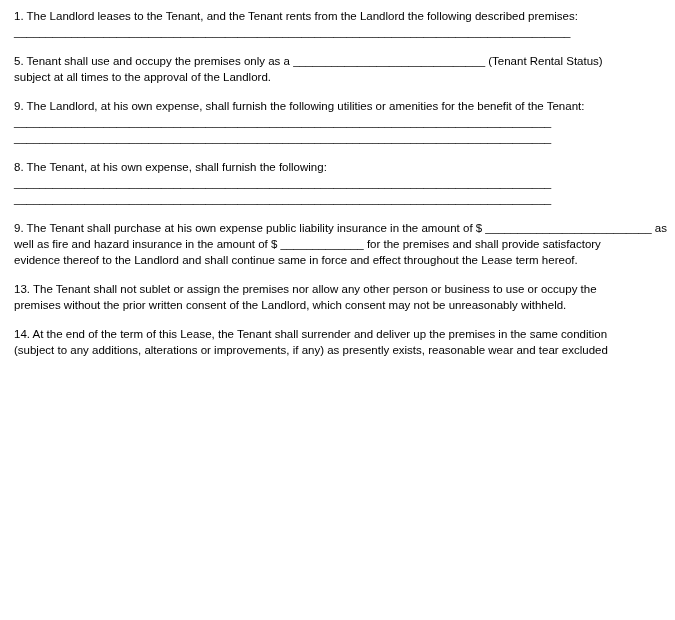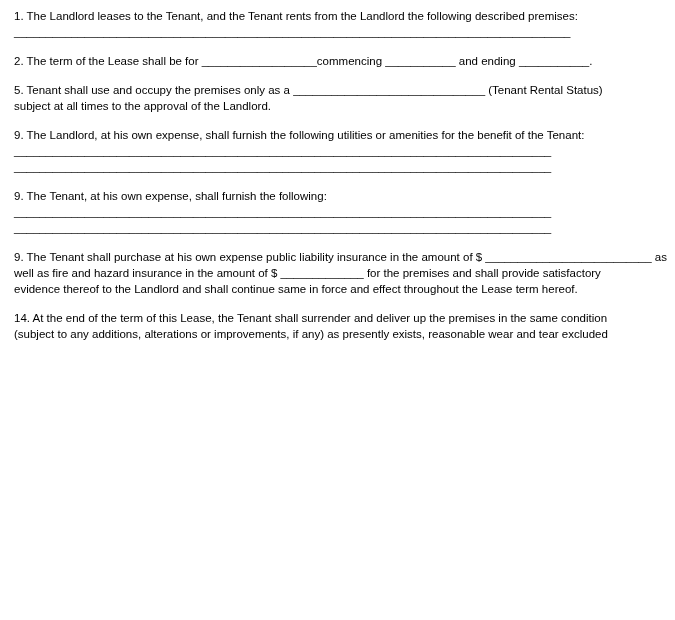--- a/index.html
+++ b/index.html
@@ -30,28 +30,29 @@
     font-weight: normal;
   }
 </style>
 </head>
 <body>
 
 <main class="page">
   <div id="clauses">
       <p class="clause">1. The Landlord leases to the Tenant, and the Tenant rents from the Landlord the following described premises:
 _______________________________________________________________________________________</p>
-      <p class="clause">2. The term of the Lease shall be for __________________commencing ___________ and ending ___________.</p>
       <p class="clause">5. Tenant shall use and occupy the premises only as a ______________________________ (Tenant Rental Status)
 subject at all times to the approval of the Landlord.</p>
       <p class="clause">9. The Landlord, at his own expense, shall furnish the following utilities or amenities for the benefit of the Tenant:
 ____________________________________________________________________________________
 ____________________________________________________________________________________</p>
-      <p class="clause">9. The Tenant, at his own expense, shall furnish the following:
+      <p class="clause">8. The Tenant, at his own expense, shall furnish the following:
 ____________________________________________________________________________________
 ____________________________________________________________________________________</p>
       <p class="clause">9. The Tenant shall purchase at his own expense public liability insurance in the amount of $ __________________________ as
 well as fire and hazard insurance in the amount of $ _____________ for the premises and shall provide satisfactory
 evidence thereof to the Landlord and shall continue same in force and effect throughout the Lease term hereof.</p>
+      <p class="clause">13. The Tenant shall not sublet or assign the premises nor allow any other person or business to use or occupy the
+premises without the prior written consent of the Landlord, which consent may not be unreasonably withheld.</p>
       <p class="clause">14. At the end of the term of this Lease, the Tenant shall surrender and deliver up the premises in the same condition
 (subject to any additions, alterations or improvements, if any) as presently exists, reasonable wear and tear excluded</p>
     </div>
 </main>
 
 </body></html>

